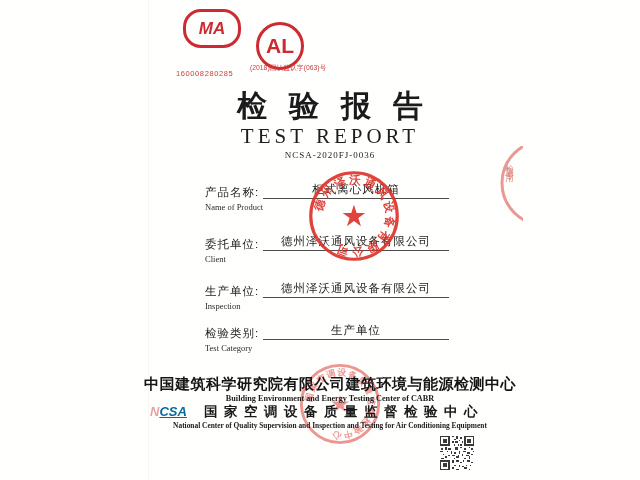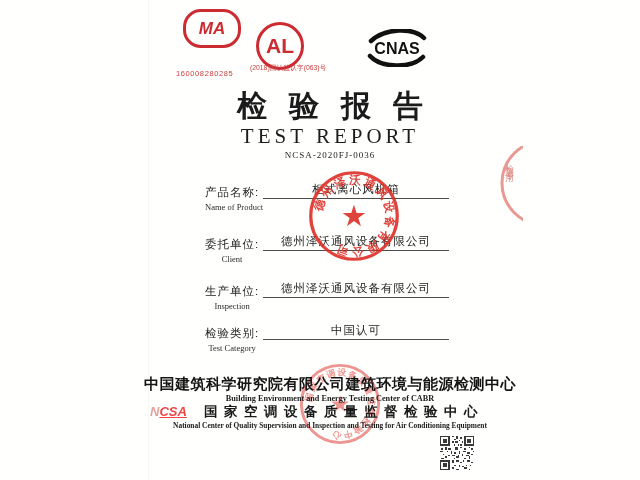--- a/index.html
+++ b/index.html
@@ -21,64 +21,57 @@
   .cnas-block div{white-space:nowrap;}
   
   .centerband{position:absolute;left:10px;width:640px;text-align:center;}
   .title-zh{top:86px;font-size:30px;font-weight:600;color:#1b1b1b;letter-spacing:22px;text-indent:22px;}
   .title-en{top:124px;font-family:"Liberation Serif",serif;font-size:21px;color:#1c1c1c;letter-spacing:4px;}
   .report-no{top:150px;font-family:"Liberation Serif",serif;font-size:9px;color:#222;letter-spacing:1px;}
   
   .frow{position:absolute;left:0;top:0;width:640px;height:40px;padding-left:28px;}
   .frow .lab{position:absolute;left:205px;top:4px;}
   .frow .lab .zh{font-size:11.5px;color:#1d1d1d;font-weight:500;letter-spacing:1px;}
-  .frow .lab .en{font-size:8.5px;color:#2a2a2a;font-family:"Liberation Serif",serif;margin-top:2px;text-align:center;}
+  .frow .lab .en{font-size:8.5px;color:#2a2a2a;font-family:"Liberation Serif",serif;margin-top:2px;}
   .frow .valline{position:absolute;left:263px;top:1px;width:186px;height:16px;
     border-bottom:1.3px solid #4c4c4c;text-align:center;font-size:11.5px;color:#1d1d1d;letter-spacing:1px;}
   
   .seal{position:absolute;}
   .seal-company{left:308px;top:170px;opacity:.9;}
   .seal-footer{left:298px;top:362px;opacity:.5;}
   .seal-edge{left:487px;top:146px;width:36px;height:76px;opacity:.75;}
   .seal-edge .vtext{position:absolute;left:17px;top:12px;writing-mode:vertical-rl;
     font-size:8.5px;color:#cf5a52;letter-spacing:3px;}
   
   .f-line1{top:375px;font-size:15px;font-weight:bold;color:#151515;letter-spacing:.5px;}
   .f-line2{top:394px;font-family:"Liberation Serif",serif;font-size:8.2px;font-weight:bold;color:#1a1a1a;}
   .f-line3{top:403px;font-size:13.5px;font-weight:bold;color:#1a1a1a;letter-spacing:6.5px;text-indent:28px;}
   .f-line4{top:421px;font-family:"Liberation Serif",serif;font-size:7.4px;font-weight:bold;color:#1a1a1a;}
   .ncsa-mark{position:absolute;left:150px;top:404px;font-size:13px;font-weight:bold;font-style:italic;}
   .ncsa-mark .n{color:#e5a39d;}
-  .ncsa-mark .csa{color:#ef4444;text-decoration:underline;}
+  .ncsa-mark .csa{color:#0369a1;text-decoration:underline;}
   .qr{position:absolute;left:440px;top:436px;width:34px;height:34px;}
 </style>
 </head>
 <body>
 
 <div class="page">
   <div class="seam" style="left:148px"></div>
 
   <div class="logo cma-box">
     <span>MA</span>
   </div>
   <div class="logo cma-num">160008280285</div>
 
   <div class="logo cal-circ">
     <span>AL</span>
   </div>
   <div class="logo cal-num">(2018)国认监认字(063)号</div>
 
 
-  <div class="logo cnas-logo">
-    <svg width="60" height="38" viewBox="0 0 60 38">
-      <path d="M4,12 C18,-1 46,-2 57,9" fill="none" stroke="#111" stroke-width="4.5" stroke-linecap="round"></path>
-      <path d="M3,27 C14,39 44,40 56,28" fill="none" stroke="#111" stroke-width="4.5" stroke-linecap="round"></path>
-      <text x="30" y="25" text-anchor="middle" font-size="16" font-weight="bold" fill="#111" font-family="Liberation Sans, sans-serif">CNAS</text>
-    </svg>
-  </div>
 
 
   <div class="centerband title-zh">检验报告</div>
   <div class="centerband title-en">TEST REPORT</div>
   <div class="centerband report-no">NCSA-2020FJ-0036</div>
 
   <div class="frow" style="top:181px">
     <div class="lab">
       <div class="zh">产品名称:</div>
       <div class="en">Name of Product</div>
@@ -97,21 +90,21 @@
       <div class="zh">生产单位:</div>
       <div class="en">Inspection</div>
     </div>
     <div class="valline">德州泽沃通风设备有限公司</div>
   </div>
   <div class="frow" style="top:322px">
     <div class="lab">
       <div class="zh">检验类别:</div>
       <div class="en">Test Category</div>
     </div>
-    <div class="valline">中国认可</div>
+    <div class="valline">生产单位</div>
   </div>
 
   <div class="seal seal-company">
     <svg width="92" height="92" viewBox="0 0 100 100">
       <defs>
         <path id="arcC" d="M50,50 m-35,0 a35,35 0 1,1 70,0 a35,35 0 1,1 -70,0"></path>
       </defs>
       <circle cx="50" cy="50" r="47" fill="none" stroke="#dd2f26" stroke-width="3.5"></circle>
       <text fill="#dd2f26" font-size="12.5" font-weight="bold" letter-spacing="2.5">
         <textPath href="#arcC" startOffset="2%">德州泽沃通风设备有限公司</textPath>

